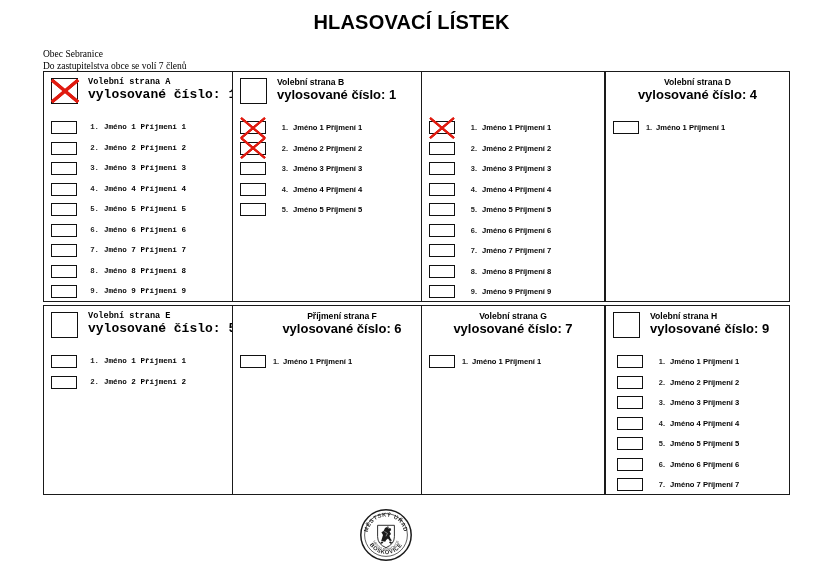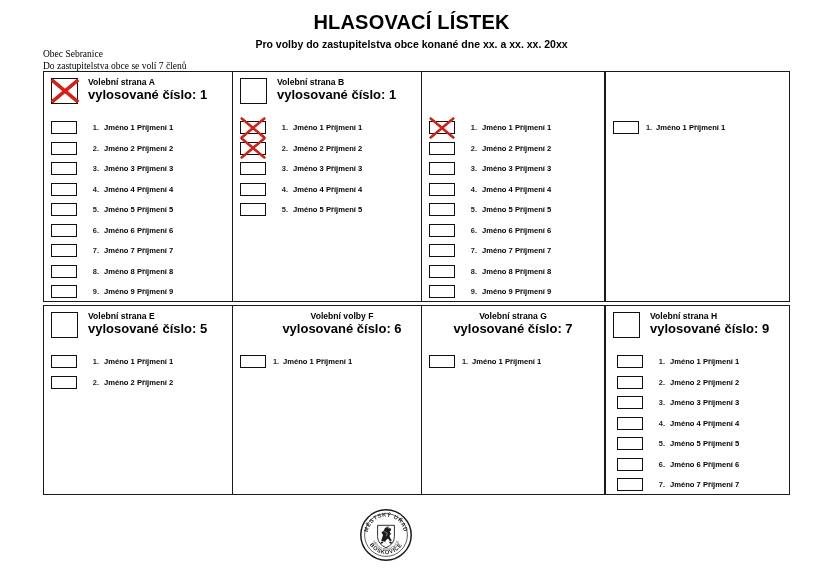--- a/index.html
+++ b/index.html
@@ -63,21 +63,21 @@
     height: 424px;
   }
   .party-box {
     position: absolute;
     border: 1.4px solid #1a1a1a;
     background: #ffffff;
     box-sizing: border-box;
   }
 
   
-  .pb-col0 { left: 0px;   width: 212px; }
+  .pb-col0 { left: 0px;   width: 212px; font-family: Liberation Mono, monospace; }
   .pb-col1 { left: 189px; width: 220px; }
   .pb-col2 { left: 378px; width: 184px; }
   .pb-col3 { left: 562px; width: 185px; }
   .pb-row0 { top: 0px;    height: 231px; }
   .pb-row1 { top: 234px;  height: 190px; }
 
   
   .party-head {
     position: absolute;
     left: 0;
@@ -228,21 +228,20 @@
     letter-spacing: 0.2px;
     fill: #2b2b2b;
   }
 </style>
 </head>
 <body>
 
 <div class="page">
 
   <div class="doc-title">HLASOVACÍ LÍSTEK</div>
-  <div class="doc-subtitle">Pro volby do zastupitelstva obce konané dne xx. a xx. xx. 20xx</div>
 
   <div class="muni-block">
     <div class="muni-line">Obec Sebranice</div>
     <div class="muni-line">Do zastupitelstva obce se volí 7 členů</div>
   </div>
 
   <div class="party-grid">
       <div class="party-box pb-col0 pb-row0">
         <div class="party-head">
           <div class="party-check"></div>
@@ -390,20 +389,24 @@
             <div class="cand-name">Jméno 8 Příjmení 8</div>
           </div>
           <div class="cand-row">
             <div class="cand-check"></div>
             <div class="cand-rank">9.</div>
             <div class="cand-name">Jméno 9 Příjmení 9</div>
           </div>
         </div>
       </div>
       <div class="party-box pb-col3 pb-row0">
+        <div class="party-head centered">
+          <div class="party-name">Volební strana D</div>
+          <div class="party-num">vylosované číslo: 4</div>
+        </div>
         <div class="cand-list">
           <div class="cand-row compact">
             <div class="cand-check"></div>
             <div class="cand-rank">1.</div>
             <div class="cand-name">Jméno 1 Příjmení 1</div>
           </div>
         </div>
       </div>
       <div class="party-box pb-col0 pb-row1">
         <div class="party-head">
@@ -419,21 +422,21 @@
           </div>
           <div class="cand-row">
             <div class="cand-check"></div>
             <div class="cand-rank">2.</div>
             <div class="cand-name">Jméno 2 Příjmení 2</div>
           </div>
         </div>
       </div>
       <div class="party-box pb-col1 pb-row1">
         <div class="party-head centered">
-          <div class="party-name">Volební volby F</div>
+          <div class="party-name">Příjmení strana F</div>
           <div class="party-num">vylosované číslo: 6</div>
         </div>
         <div class="cand-list">
           <div class="cand-row compact">
             <div class="cand-check"></div>
             <div class="cand-rank">1.</div>
             <div class="cand-name">Jméno 1 Příjmení 1</div>
           </div>
         </div>
       </div>

